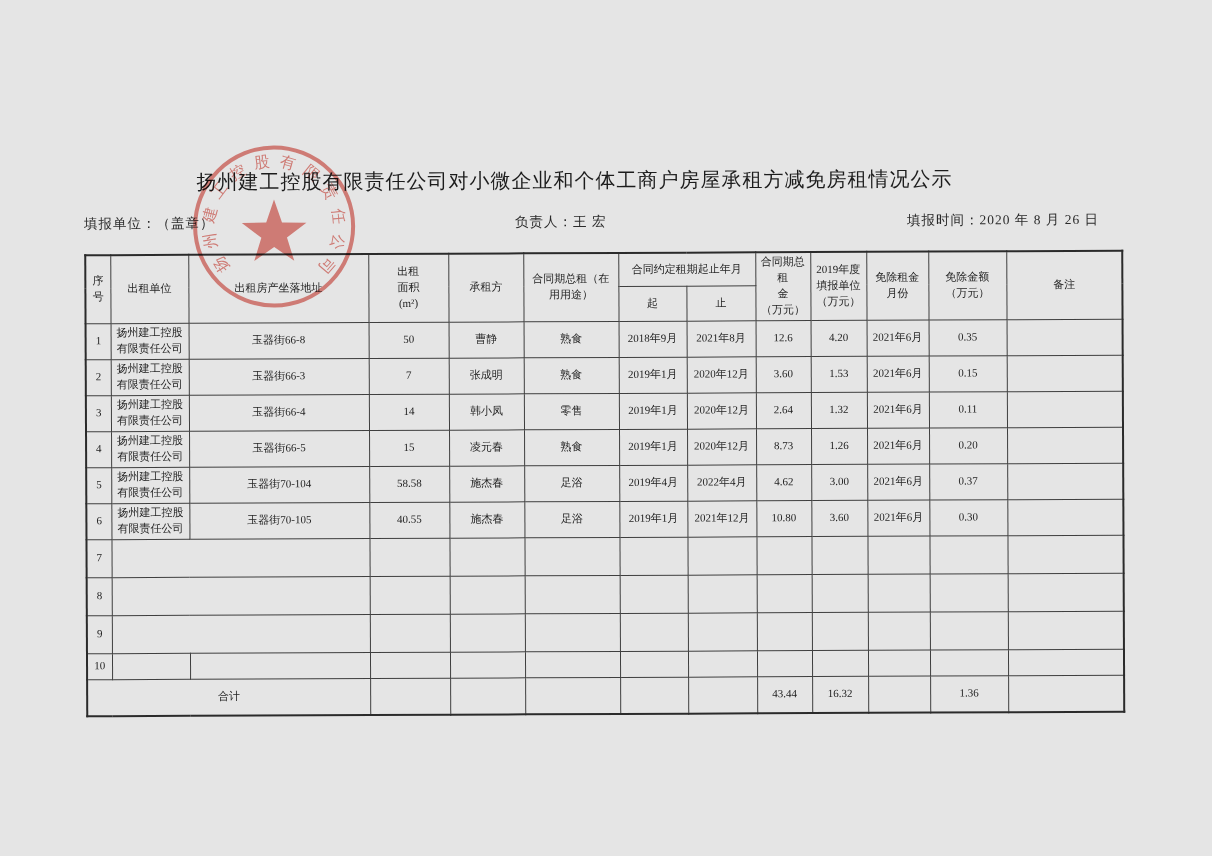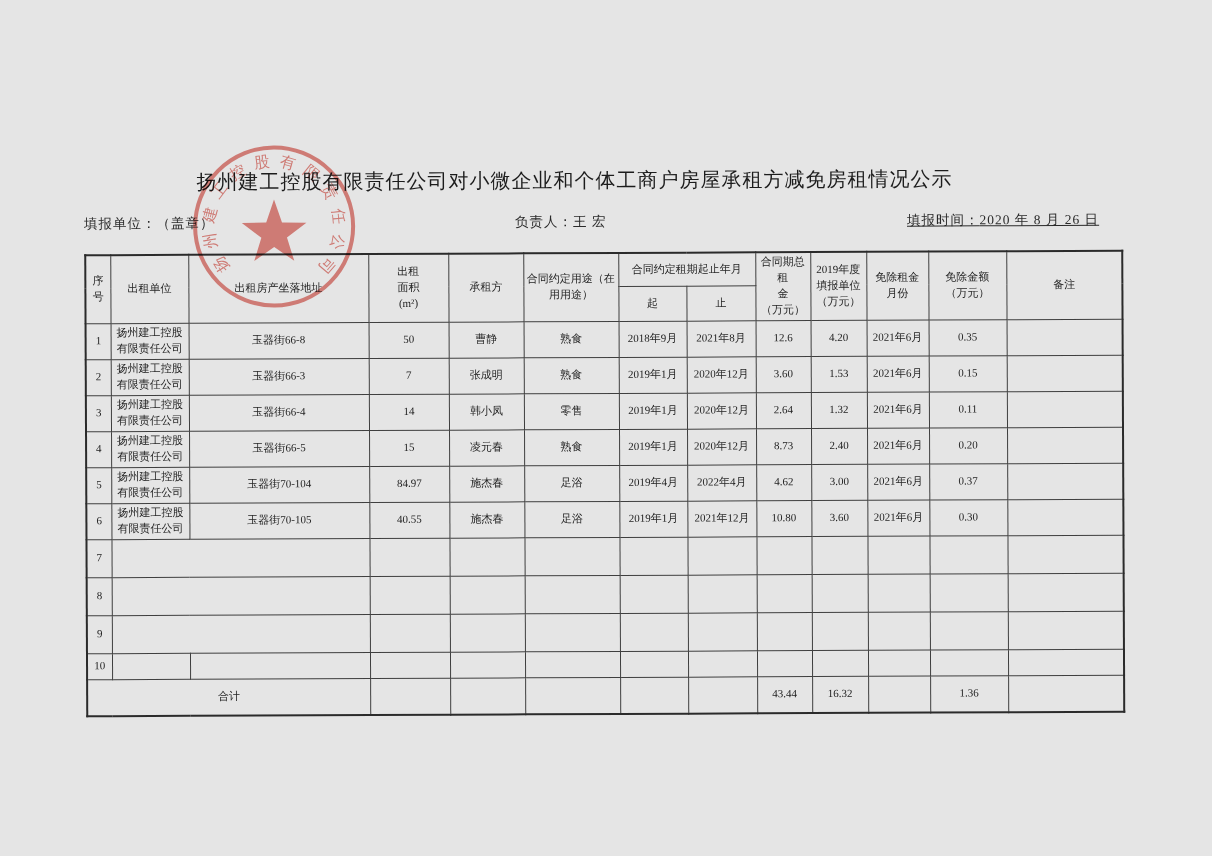--- a/index.html
+++ b/index.html
@@ -17,21 +17,21 @@
   .doc-title {
     position:absolute; left:57px; top:167px; width:1037px;
     text-align:center; font-size:20px; letter-spacing:1px;
     color:#1c1c1c; white-space:nowrap;
   }
   .meta-row {
     position:absolute; left:85px; top:213px; width:1037px;
     display:flex; justify-content:space-between; align-items:baseline;
     font-size:13.5px; letter-spacing:1px; color:#2a2a2a;
   }
-  .meta-row .m-right { padding-right:22px;text-decoration:underline; }
+  .meta-row .m-right { padding-right:22px; }
 
   .table-wrap { position:absolute; left:85px; top:252px; }
   table.rent {
     border-collapse:collapse; table-layout:fixed; width:1037px;
     border:2px solid #2b2b2b;
   }
   table.rent th, table.rent td {
     border:1px solid #3f3f3f;
     font-weight:normal;
     font-size:11px;
@@ -93,21 +93,21 @@
         <tbody>
           <tr class="hr1">
             <th rowspan="2">序
 号</th>
             <th rowspan="2">出租单位</th>
             <th rowspan="2">出租房产坐落地址</th>
             <th rowspan="2">出租
 面积
 (m²)</th>
             <th rowspan="2">承租方</th>
-            <th rowspan="2">合同约定用途（在
+            <th rowspan="2">合同期总租（在
 用用途）</th>
             <th colspan="2">合同约定租期起止年月</th>
             <th rowspan="2">合同期总租
 金
 （万元）</th>
             <th rowspan="2">2019年度
 填报单位
 （万元）</th>
             <th rowspan="2">免除租金
 月份</th>
@@ -172,31 +172,31 @@
             <td>4</td>
             <td class="lessor-cell">扬州建工控股
 有限责任公司</td>
             <td>玉器街66-5</td>
             <td>15</td>
             <td>凌元春</td>
             <td>熟食</td>
             <td>2019年1月</td>
             <td>2020年12月</td>
             <td>8.73</td>
-            <td>2.40</td>
+            <td>1.26</td>
             <td>2021年6月</td>
             <td>0.20</td>
             <td></td>
           </tr>
           <tr class="datarow">
             <td>5</td>
             <td class="lessor-cell">扬州建工控股
 有限责任公司</td>
             <td>玉器街70-104</td>
-            <td>84.97</td>
+            <td>58.58</td>
             <td>施杰春</td>
             <td>足浴</td>
             <td>2019年4月</td>
             <td>2022年4月</td>
             <td>4.62</td>
             <td>3.00</td>
             <td>2021年6月</td>
             <td>0.37</td>
             <td></td>
           </tr>

